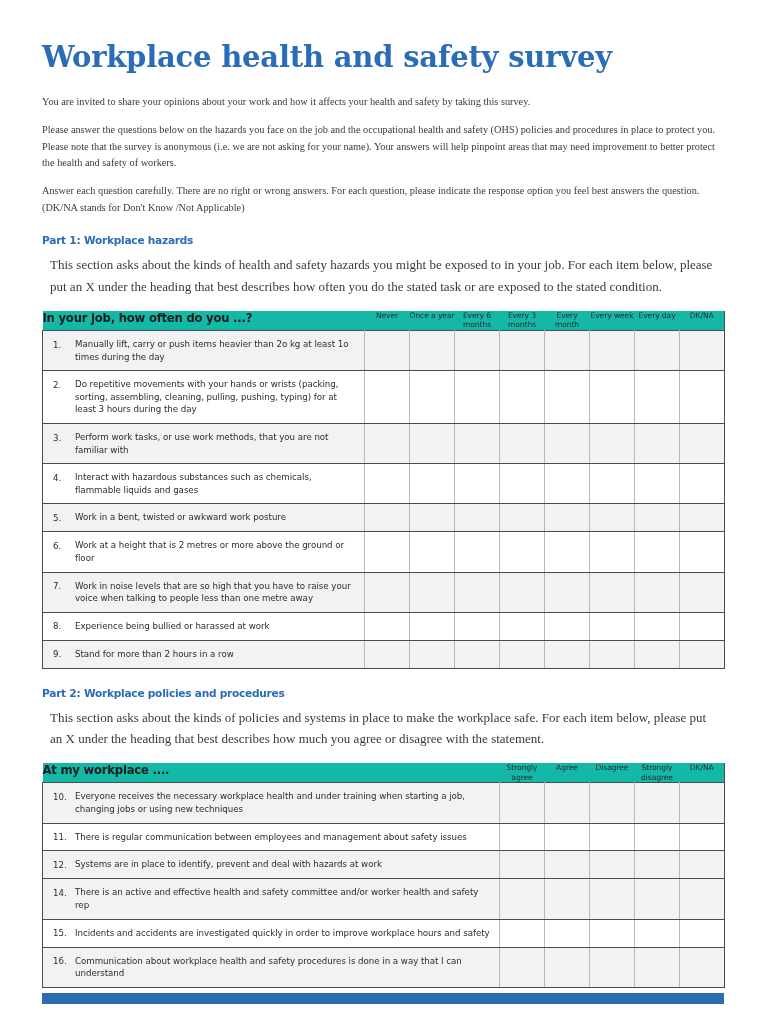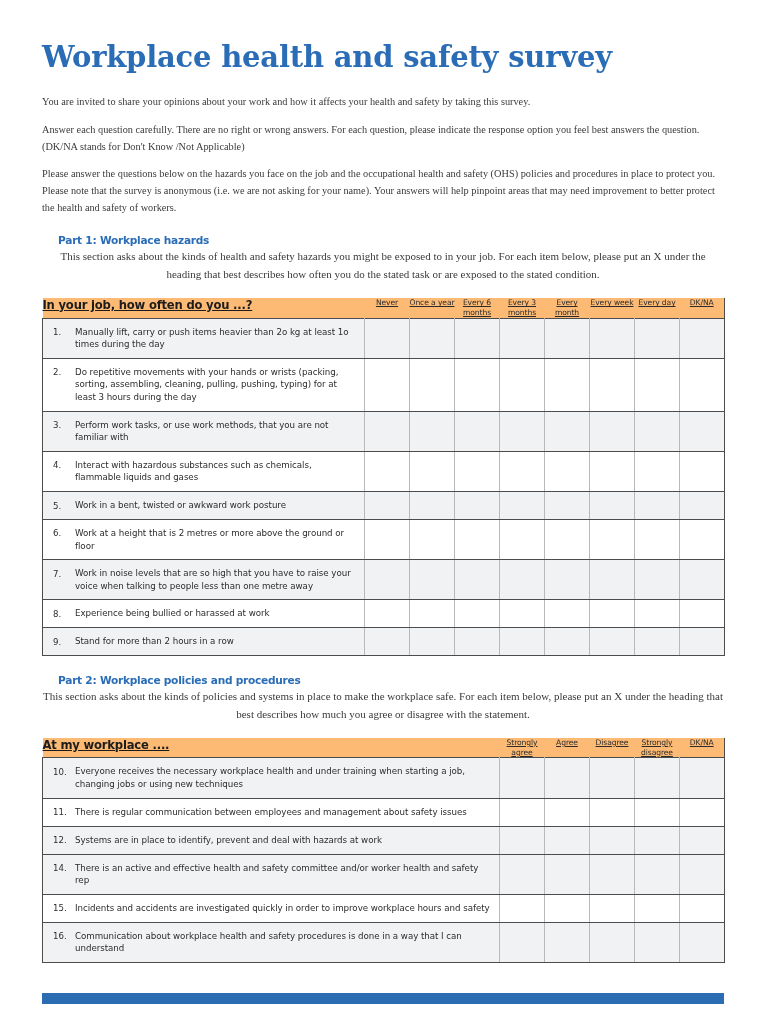--- a/index.html
+++ b/index.html
@@ -63,29 +63,28 @@
   
   .section {
     margin-top: 18px;
   }
   .section-heading {
     font-family: "DejaVu Sans", sans-serif;
     font-weight: bold;
     font-size: 10.6px;
     color: #2a6cb5;
     letter-spacing: -0.25px;
-    margin: 0 0 2px 16px;
+    margin: 0 0 2px 0;
   }
   .section-desc {
     font-family: "Liberation Serif", serif;
-    font-size: 11px;
+    font-size: 13px;
     line-height: 1.62;
     color: #3a3a3a;
-    margin: 0;
-    text-align: center;
+    margin: 8px;
   }
 
   
   .table-wrap {
     margin-top: 14px;
   }
   table.survey {
     border-collapse: collapse;
     width: 682px;
     table-layout: fixed;
@@ -93,23 +92,22 @@
   table.survey col.qcol-p1 { width: 322px; }
   table.survey col.optcol-p1 { width: 45px; }
 
   table.survey col.qcol-p2 { width: 457px; }
   table.survey col.optcol-p2 { width: 45px; }
 
   
   table.survey thead th {
     vertical-align: top;
     padding: 0;
-    background: #fdba74;
+    background: #14b8a6;
     border: 0;
-    text-decoration: underline;
   }
   .hdr-title {
     font-family: "DejaVu Sans", sans-serif;
     font-weight: bold;
     font-size: 11.6px;
     color: #1c1c1c;
     text-align: left;
     padding: 8px 0 12px 12px;
     letter-spacing: -0.2px;
     white-space: nowrap;
@@ -192,22 +190,22 @@
 </head>
 <body>
 
 <div class="page">
   <div class="content">
 
     <h1 class="doc-title">Workplace health and safety survey</h1>
 
     <div class="intro">
       <p>You are invited to share your opinions about your work and how it affects your health and safety by taking this survey.</p>
+      <p>Please answer the questions below on the hazards you face on the job and the occupational health and safety (OHS) policies and procedures in place to protect you. Please note that the survey is anonymous (i.e. we are not asking for your name). Your answers will help pinpoint areas that may need improvement to better protect the health and safety of workers.</p>
       <p>Answer each question carefully. There are no right or wrong answers. For each question, please indicate the response option you feel best answers the question. (DK/NA stands for Don't Know /Not Applicable)</p>
-      <p>Please answer the questions below on the hazards you face on the job and the occupational health and safety (OHS) policies and procedures in place to protect you. Please note that the survey is anonymous (i.e. we are not asking for your name). Your answers will help pinpoint areas that may need improvement to better protect the health and safety of workers.</p>
     </div>
 
     <div class="section">
       <div class="section-heading">Part 1: Workplace hazards</div>
       <div class="section-desc">This section asks about the kinds of health and safety hazards you might be exposed to in your job. For each item below, please put an X under the heading that best describes how often you do the stated task or are exposed to the stated condition.</div>
     </div>
 
     <div class="table-wrap">
       <table class="survey">
         <colgroup>

